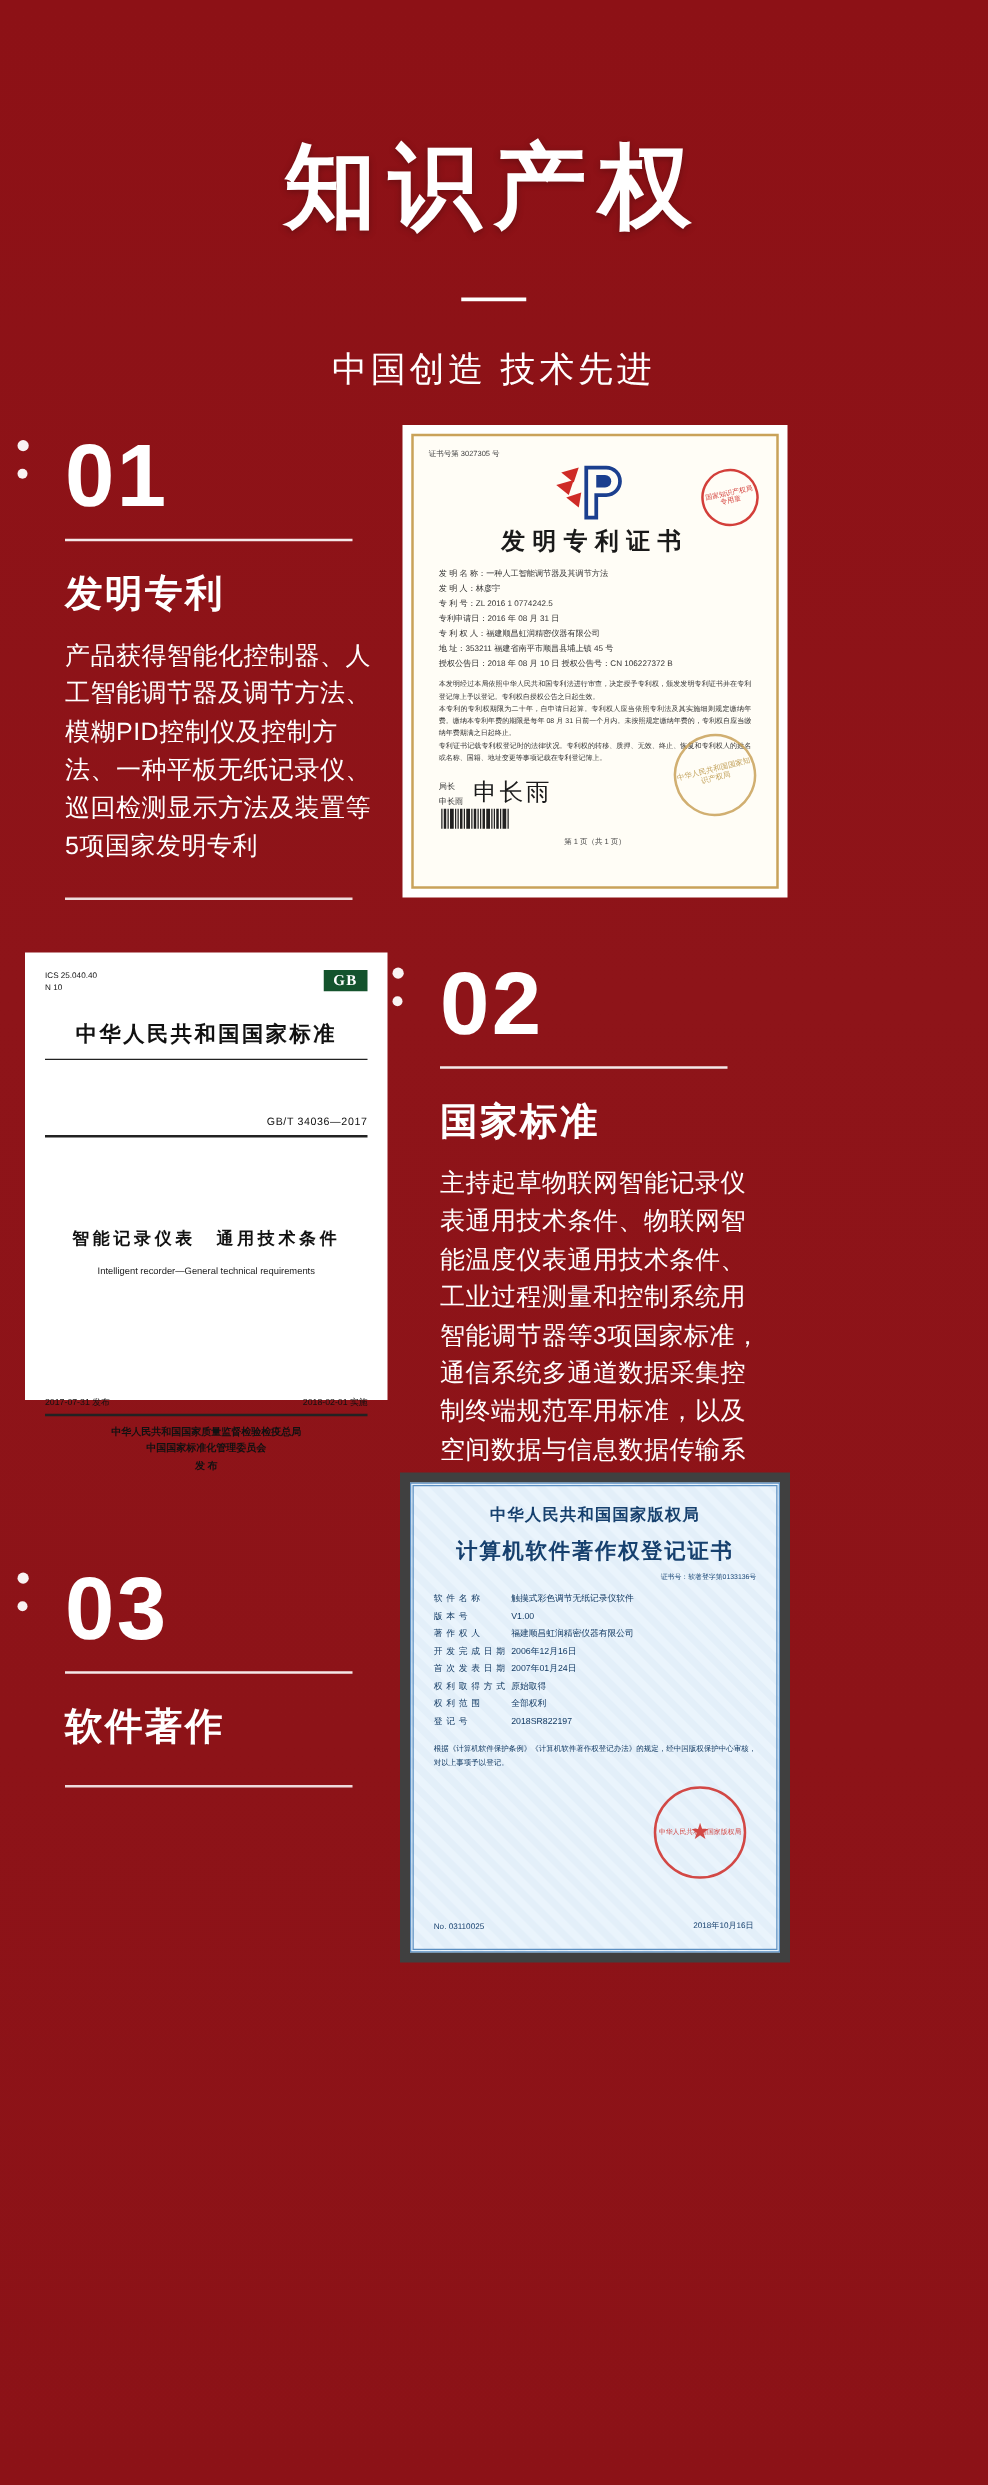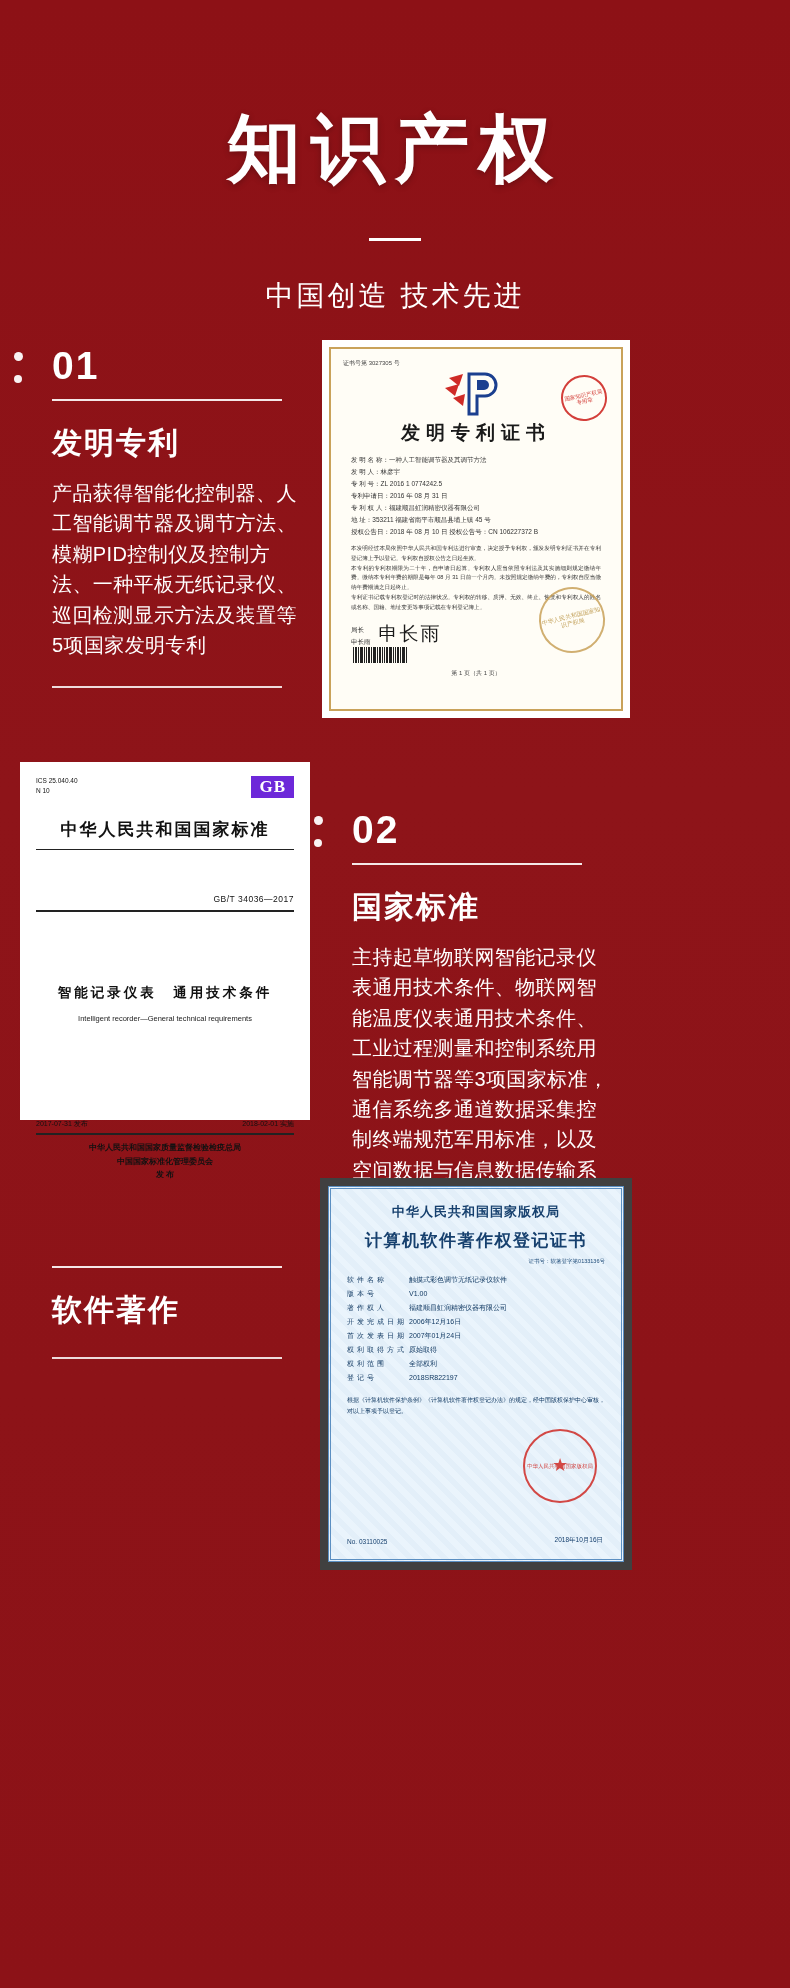--- a/index.html
+++ b/index.html
@@ -23,21 +23,21 @@
   }
 
   
   .block { position:absolute; }
 
   .num-wrap { position:relative; }
   .dots { position:absolute; left:-38px; top:6px; }
   .dot { width:9px; height:9px; border-radius:50%; background:#ffffff; margin-bottom:14px; opacity:.95; }
   .dot.small { width:8px; height:8px; }
   .num {
-    color:#ffffff; font-size:39px; font-weight:bold; line-height:1;
+    color:#ffffff; font-size:71px; font-weight:bold; line-height:1;
     letter-spacing:2px;
   }
   .num-rule { width:230px; height:2px; background:#ffffff; margin:14px 0 22px; opacity:.9; }
   .sub-title { color:#ffffff; font-size:30px; font-weight:bold; letter-spacing:2px; margin-bottom:14px; }
   .body-text { color:#ffffff; font-size:20px; line-height:1.52; letter-spacing:.4px; }
   .bot-rule { width:230px; height:2px; background:#ffffff; margin-top:26px; opacity:.85; }
 
   
   .cert1 {
     position:absolute; left:322px; top:340px; width:308px; height:378px;
@@ -80,21 +80,21 @@
   .barcode i { display:block; width:1px; background:#222; height:100%; }
 
   
   .cert2 {
     position:absolute; left:20px; top:762px; width:290px; height:358px;
     background:#ffffff; padding:14px 16px; color:#111;
   }
   .c2-head { display:flex; justify-content:space-between; align-items:flex-start; }
   .c2-icsnum { font-size:6.5px; line-height:1.5; }
   .c2-gb {
-    background:#6d28d9; color:#fff; font-weight:bold; font-size:17px;
+    background:#14532d; color:#fff; font-weight:bold; font-size:12px;
     padding:1px 8px; letter-spacing:1px; font-family:"Liberation Serif","DejaVu Serif",serif;
   }
   .c2-title {
     text-align:center; font-size:17px; letter-spacing:2px; margin-top:20px; font-weight:bold;
     font-family:"Liberation Serif","DejaVu Serif",serif;
   }
   .c2-line { height:1px; background:#222; margin:8px 0 4px; }
   .c2-std { text-align:right; font-size:8.5px; letter-spacing:.5px;margin-top:44px; }
   .c2-line2 { height:2px; background:#222; margin:6px 0 0; }
   .c2-mid { text-align:center; margin-top:72px; }
@@ -238,35 +238,42 @@
     <div>2018-02-01 实施</div>
   </div>
   <div class="c2-line3"></div>
   <div class="c2-foot">
     <div>中华人民共和国国家质量监督检验检疫总局</div>
     <div>中国国家标准化管理委员会</div>
     <div>发 布</div>
   </div>
 </div>
 
-<div class="block" style="left:352px; top:768px; width:262px;margin-top:42px;">
+<div class="block" style="left:352px; top:768px; width:262px;">
   <div class="num-wrap">
     <div class="dots">
       <div class="dot"></div>
       <div class="dot small"></div>
     </div>
     <div class="num">02</div>
   </div>
   <div class="num-rule"></div>
   <div class="sub-title">国家标准</div>
   <div class="body-text" style="white-space:pre-line">主持起草物联网智能记录仪表通用技术条件、物联网智能温度仪表通用技术条件、工业过程测量和控制系统用智能调节器等3项国家标准，通信系统多通道数据采集控制终端规范军用标准，以及空间数据与信息数据传输系统等2项航天标准
 参与国际5G标准制定</div>
 </div>
 
 <div class="block" style="left:52px; top:1252px; width:250px;">
+  <div class="num-wrap">
+    <div class="dots">
+      <div class="dot"></div>
+      <div class="dot small"></div>
+    </div>
+    <div class="num">03</div>
+  </div>
   <div class="num-rule"></div>
   <div class="sub-title">软件著作</div>
   <div class="bot-rule"></div>
 </div>
 
 <div class="cert3">
   <div class="c3-inner">
     <div class="c3-t1">中华人民共和国国家版权局</div>
     <div class="c3-t2">计算机软件著作权登记证书</div>
     <div class="c3-regno">证书号：软著登字第0133136号</div>

